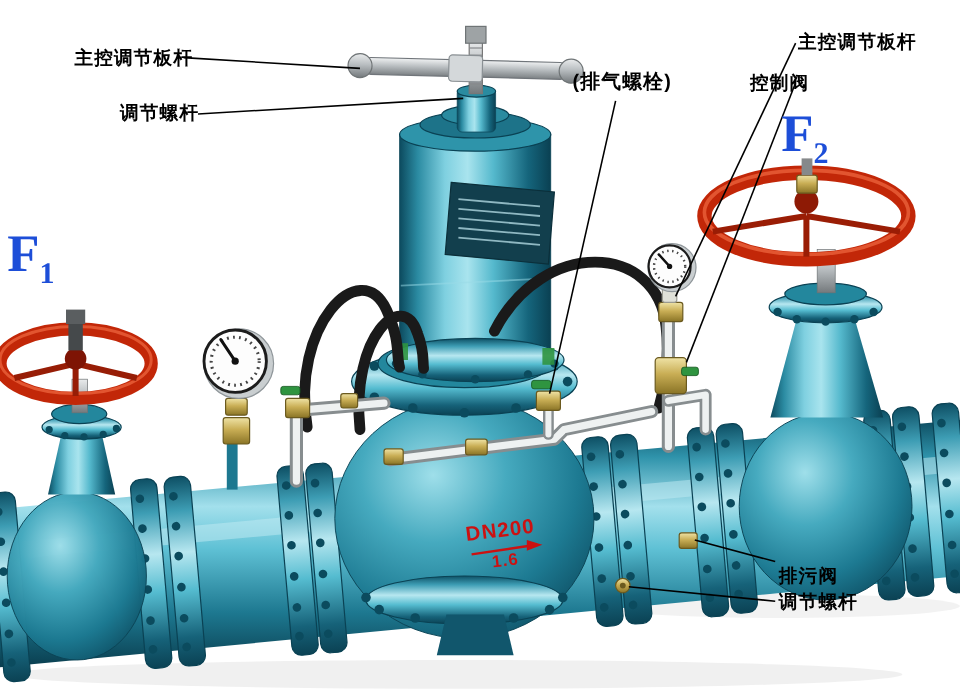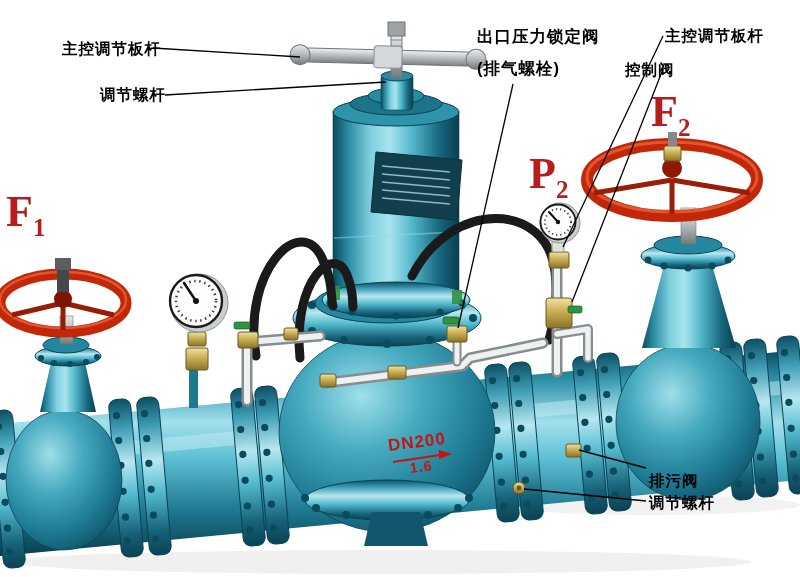--- a/index.html
+++ b/index.html
@@ -3,21 +3,21 @@
 <meta charset="utf-8">
 <style>
   html,body{margin:0;padding:0;background:#fff;}
   .stage{position:relative;width:800px;height:577px;background:#fff;overflow:hidden;
          font-family:"Liberation Sans",sans-serif;}
   .stage svg{position:absolute;left:0;top:0;}
   .lbl{position:absolute;font-size:15.5px;font-weight:600;color:#000;white-space:nowrap;
        letter-spacing:1px;line-height:1.15;}
   .lbl-lg{font-size:16.5px;}
   .sym{position:absolute;font-family:"Liberation Serif",serif;font-weight:700;
-       font-size:44px;color:#b91c1c;line-height:1;white-space:nowrap;}
+       font-size:44px;color:#1d4ed8;line-height:1;white-space:nowrap;}
   .sym sub{font-size:25px;font-weight:700;}
   .mark{position:absolute;color:#cc1111;font-weight:700;white-space:nowrap;
         transform:rotate(-7deg);transform-origin:left top;}
   .mark-dn{font-size:17px;letter-spacing:1px;}
   .mark-pn{font-size:14px;letter-spacing:1px;}
 </style>
 </head>
 <body>
 
 <div class="stage">
@@ -290,27 +290,25 @@
     <line x1="513" y1="84" x2="458" y2="328"></line>
     <line x1="663" y1="36" x2="563" y2="247"></line>
     <line x1="663" y1="69" x2="572" y2="302"></line>
     <line x1="646" y1="468" x2="579" y2="450"></line>
     <line x1="646" y1="501" x2="524" y2="489"></line>
   </g>
 </svg>
 
 <div class="lbl" style="left:62px;top:40px">主控调节板杆</div>
 <div class="lbl" style="left:100px;top:86px">调节螺杆</div>
-<div class="lbl lbl-lg" style="left:477px;top:27px">出口压力锁定阀</div>
 <div class="lbl lbl-lg" style="left:477px;top:59px">(排气螺栓)</div>
 <div class="lbl" style="left:665px;top:27px">主控调节板杆</div>
 <div class="lbl" style="left:625px;top:61px">控制阀</div>
 <div class="lbl" style="left:649px;top:472px">排污阀</div>
 <div class="lbl" style="left:649px;top:494px">调节螺杆</div>
 
 <div class="sym" style="left:6px;top:190px"><span>F</span><sub>1</sub></div>
-<div class="sym" style="left:529px;top:152px"><span>P</span><sub>2</sub></div>
 <div class="sym" style="left:651px;top:90px"><span>F</span><sub>2</sub></div>
 
 <div class="mark mark-dn" style="left:387px;top:436px">DN200</div>
 <div class="mark mark-pn" style="left:409px;top:460px">1.6</div>
 
 </div>
 
 </body></html>

